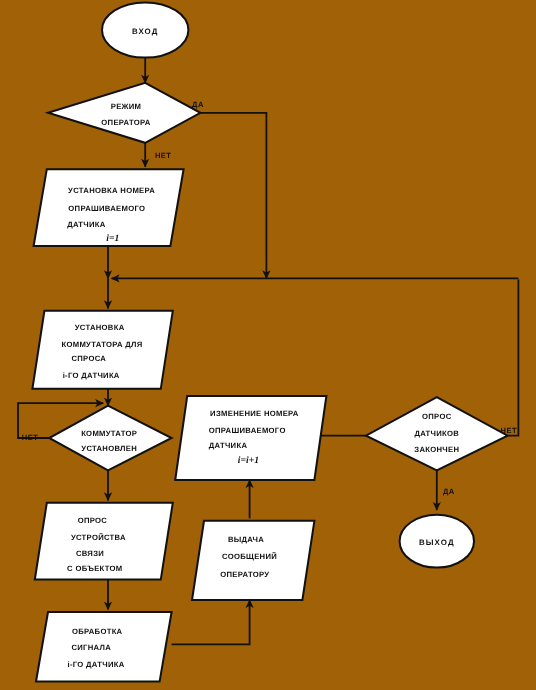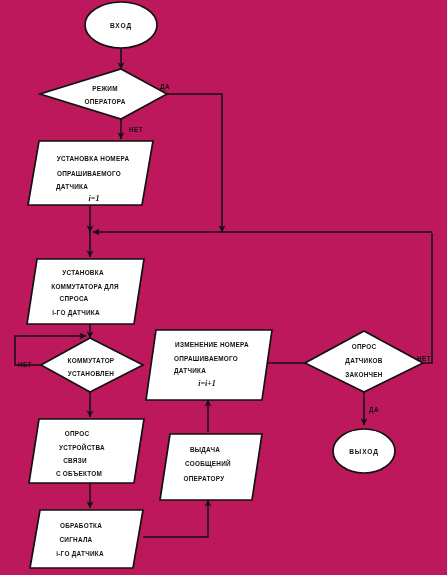--- a/index.html
+++ b/index.html
@@ -1,21 +1,21 @@
 <!DOCTYPE html>
 <html><head>
 <meta charset="utf-8">
 <style>
   html,body{margin:0;padding:0;background:#ffffff;}
   body{
     width:447px;height:575px;
     font-family:"Liberation Sans","DejaVu Sans",sans-serif;
     overflow:hidden;
   }
-  #flow-root{position:relative;width:447px;height:575px;background:#be185d;}
+  #flow-root{position:relative;width:447px;height:575px;background:#a16207;}
   svg#flow-svg{position:absolute;left:0;top:0;width:447px;height:575px;}
   .shape{fill:#ffffff;stroke:#111111;stroke-width:1.7;stroke-linejoin:miter;}
   .conn{stroke:#111111;stroke-width:1.5;fill:none;}
   .arrowfill{fill:#111111;}
   text{fill:#111111;font-family:"Liberation Sans","DejaVu Sans",sans-serif;}
   .node-txt{font-size:6.4px;letter-spacing:.25px;font-weight:700;text-anchor:middle;}
   .term-txt{font-size:6.6px;letter-spacing:.9px;font-weight:700;text-anchor:middle;}
   .edge-lbl{font-size:6.3px;letter-spacing:.4px;font-weight:700;text-anchor:middle;}
   .formula{font-size:8px;font-style:italic;font-weight:700;text-anchor:middle;
            font-family:"Liberation Serif","DejaVu Serif",serif;}

